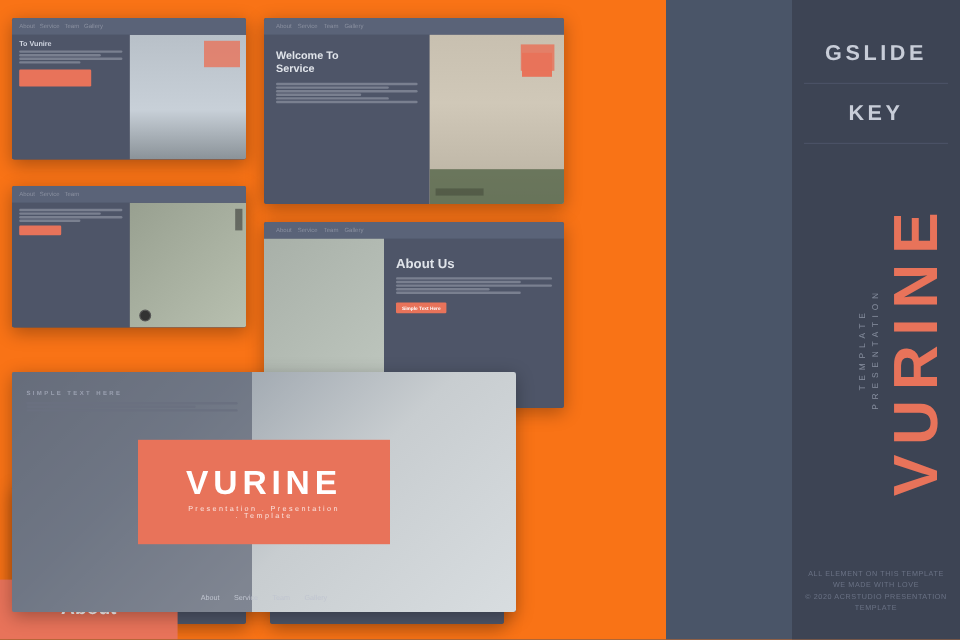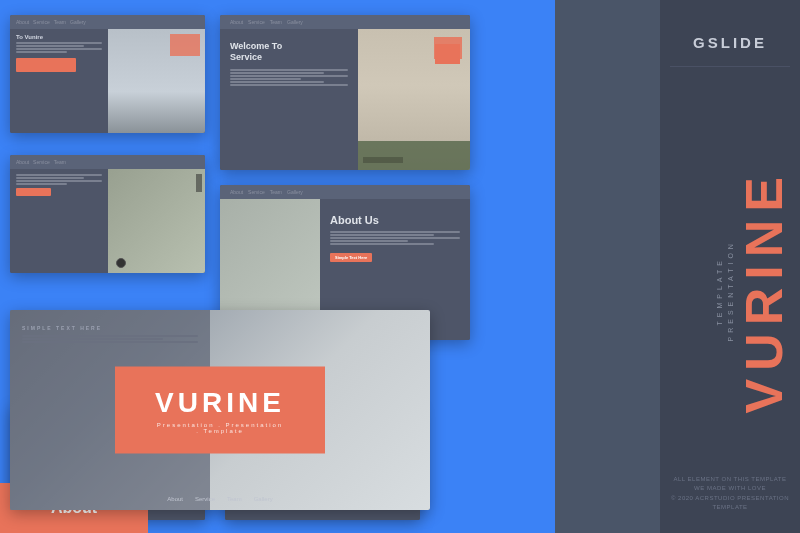--- a/index.html
+++ b/index.html
@@ -12,21 +12,21 @@
       position: relative;
     }
 
     
     .main-content {
       position: absolute;
       left: 0;
       top: 0;
       width: 555px;
       height: 533px;
-      background: #3b82f6;
+      background: #f97316;
       overflow: hidden;
     }
 
     
     .right-sidebar {
       position: absolute;
       right: 0;
       top: 0;
       width: 140px;
       height: 533px;
@@ -44,21 +44,21 @@
       border-bottom: 1px solid #4a5165;
       cursor: pointer;
     }
 
     .sidebar-format-item:last-of-type {
       border-bottom: none;
     }
 
     .sidebar-format-label {
       color: #c8cdd8;
-      font-size: 15px;
+      font-size: 18px;
       font-weight: 700;
       letter-spacing: 3px;
       text-transform: uppercase;
       margin-top: 13px;
     }
 
     .sidebar-brand-vertical {
       position: absolute;
       bottom: 120px;
       right: 10px;
@@ -665,20 +665,23 @@
   <div class="bottom-label">
     <span class="bottom-label-text">About</span>
   </div>
 
 </div>
 
 <div class="right-sidebar">
   <div class="sidebar-format-item">
     <span class="sidebar-format-label">GSLIDE</span>
   </div>
+  <div class="sidebar-format-item">
+    <span class="sidebar-format-label">KEY</span>
+  </div>
 
   <div class="sidebar-brand-vertical">
     <span class="brand-subtitle-vertical">TEMPLATE</span>
     <span class="brand-subtitle-vertical">PRESENTATION</span>
     <span class="brand-name-vertical">VURINE</span>
   </div>
 
   <div class="sidebar-footer">
     <div class="footer-text">ALL ELEMENT ON THIS TEMPLATE WE MADE WITH LOVE</div>
     <div class="footer-text">© 2020 ACRSTUDIO PRESENTATION TEMPLATE</div>

